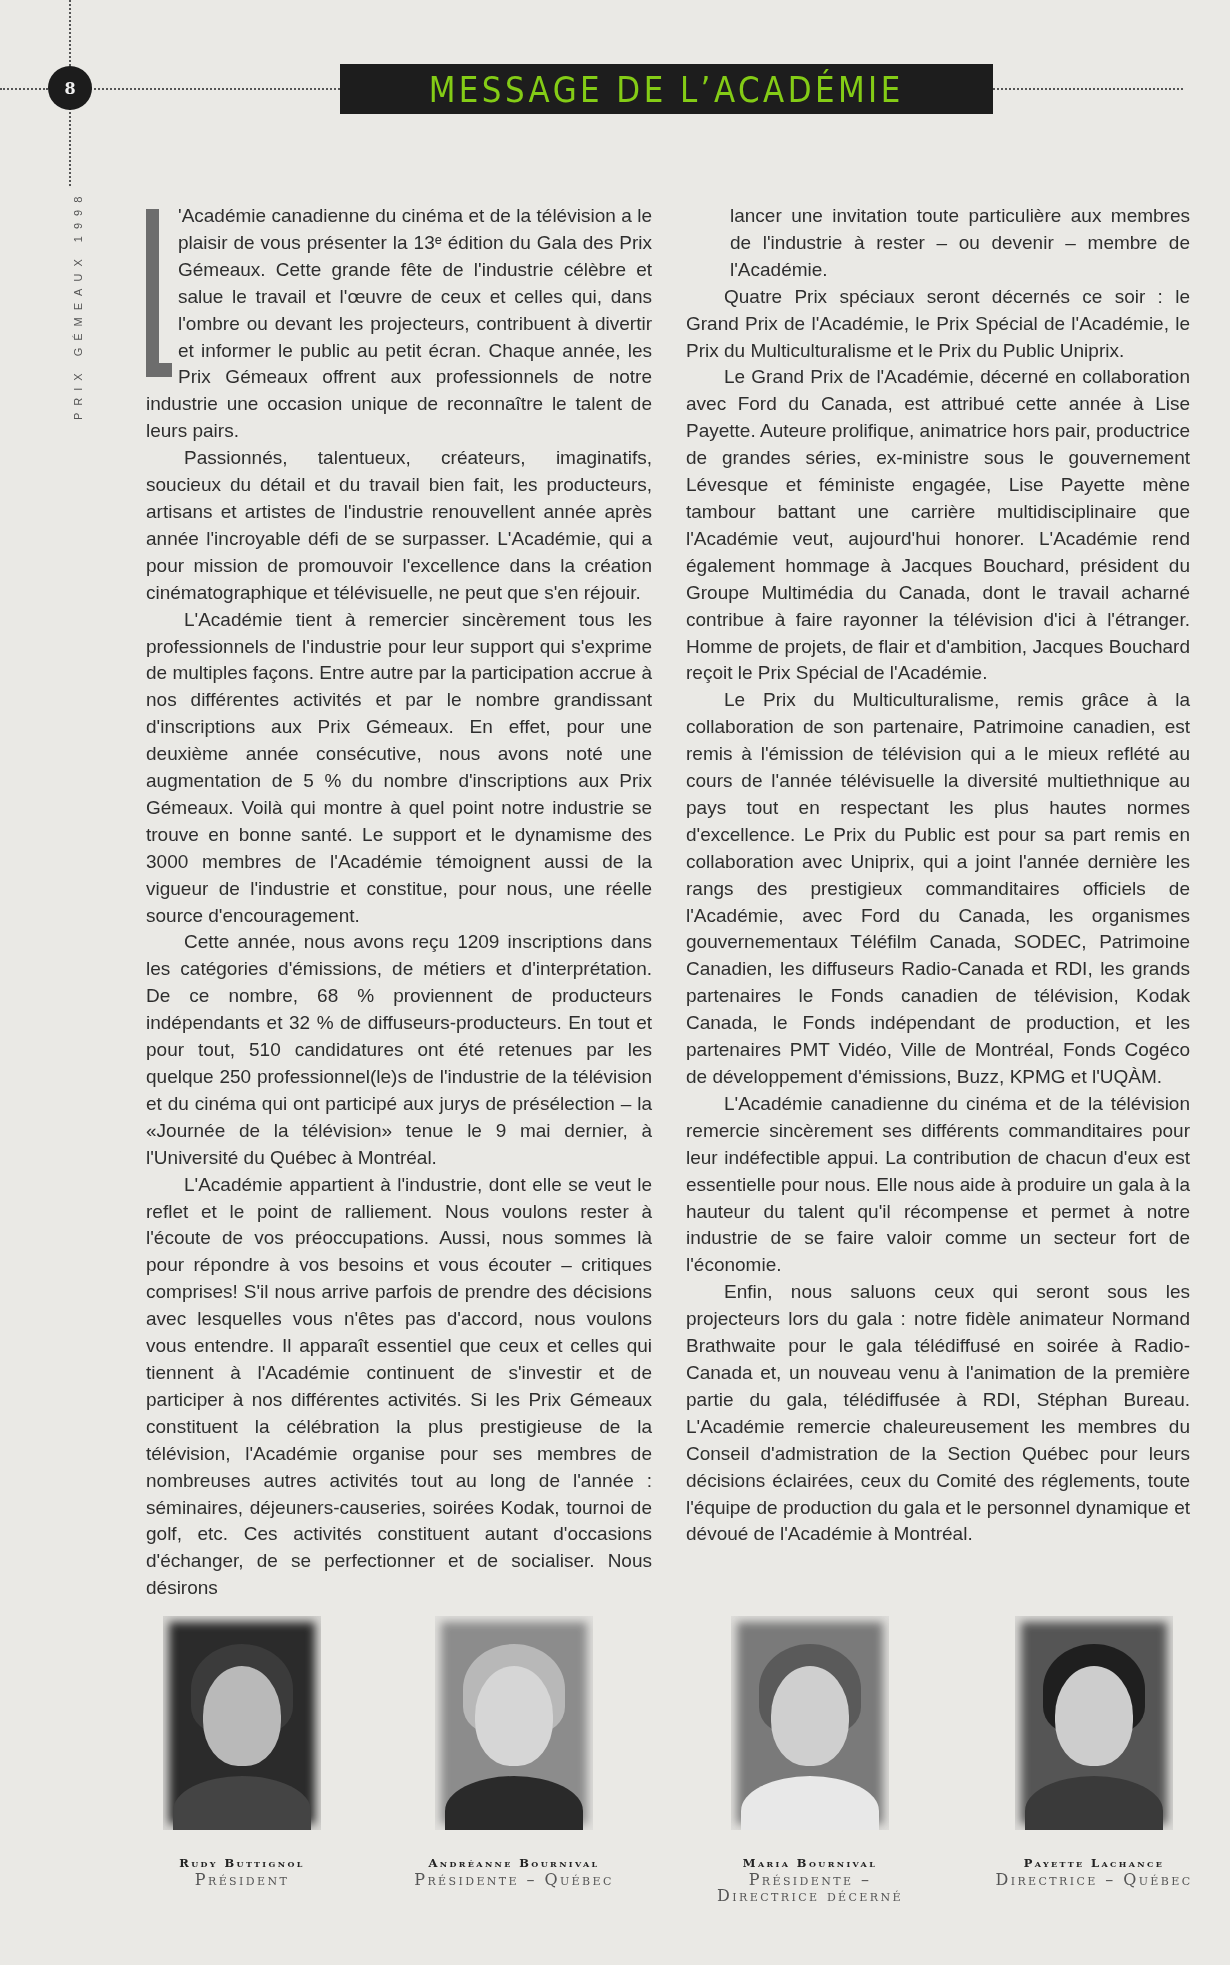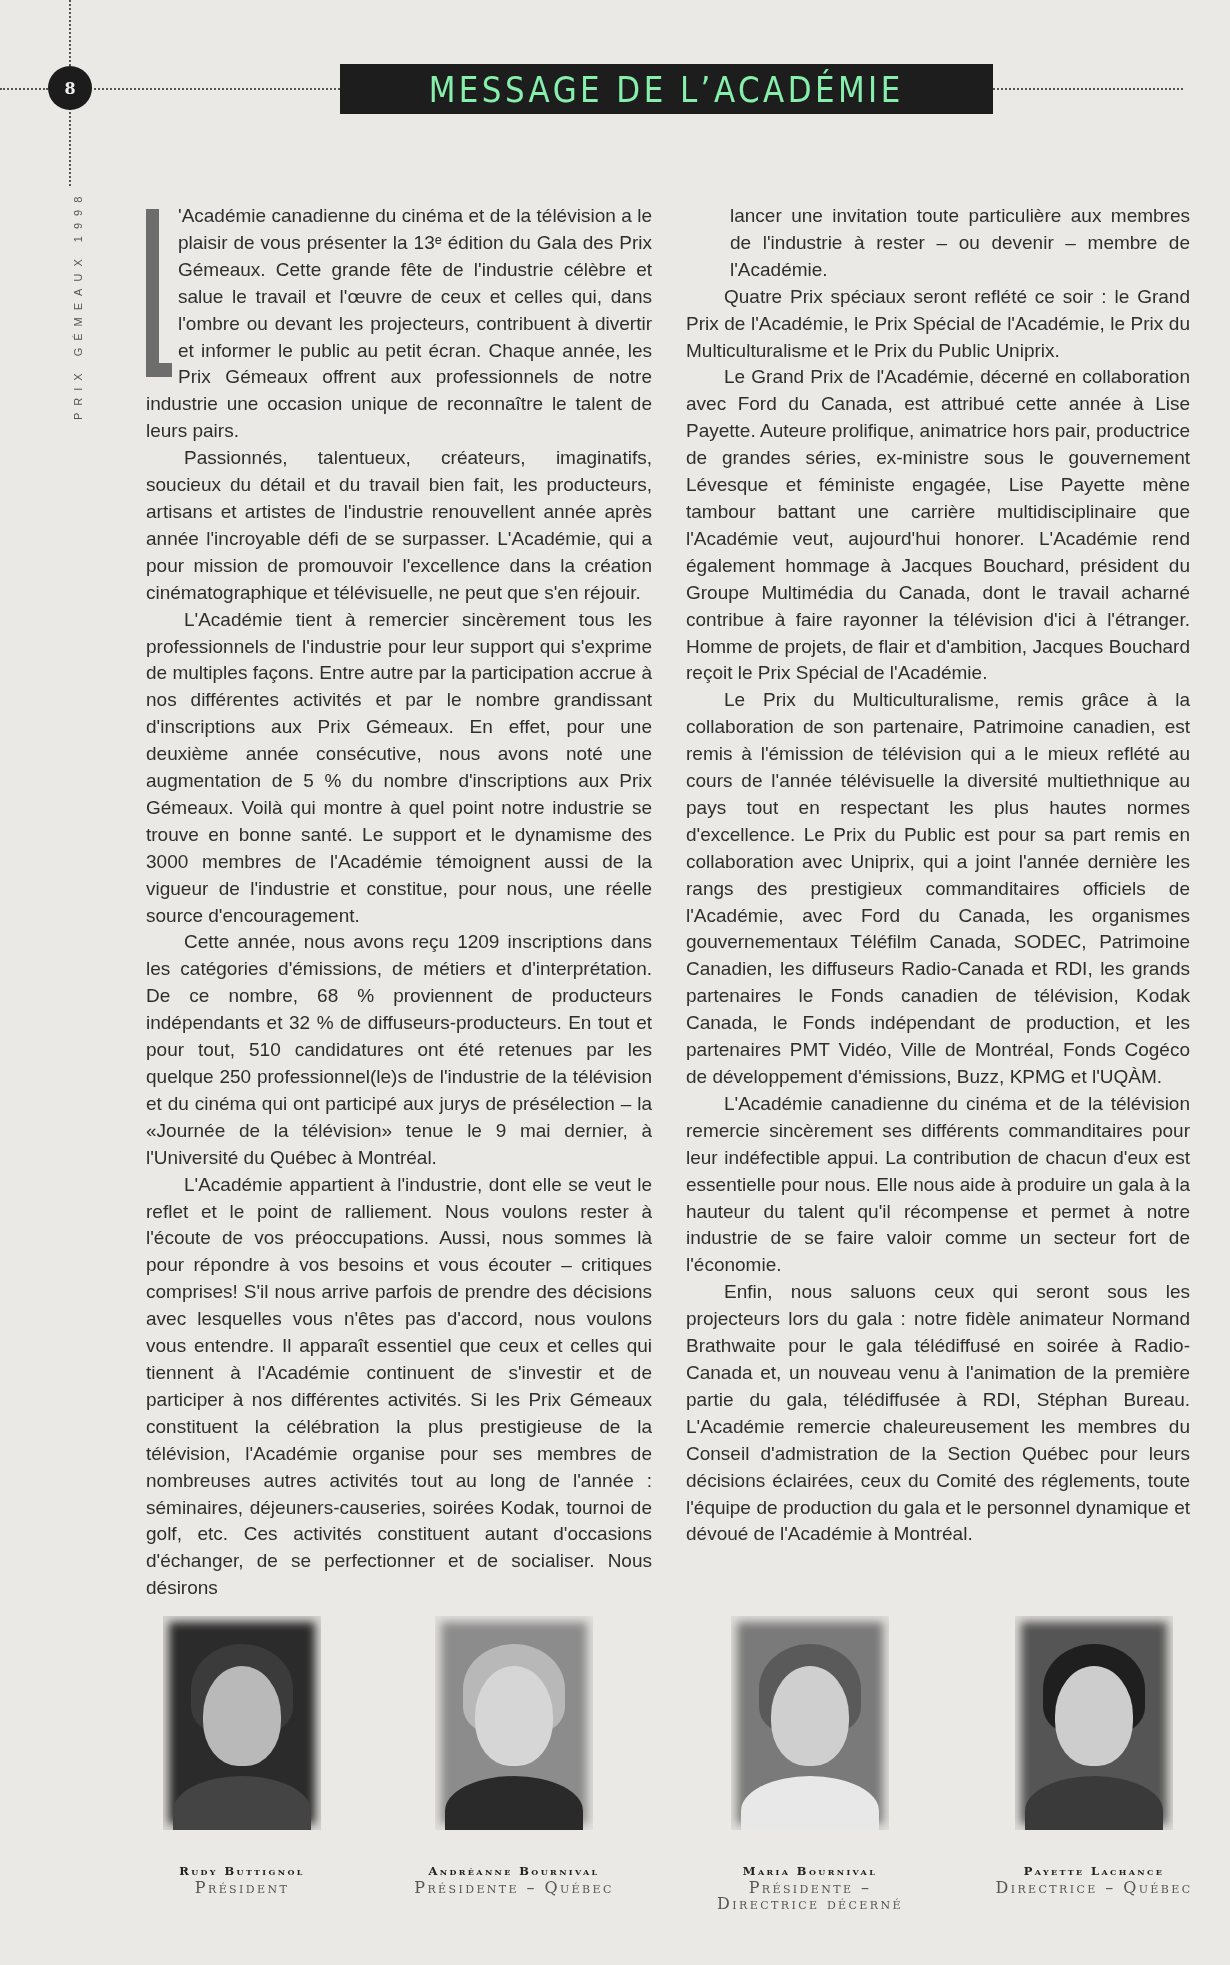--- a/index.html
+++ b/index.html
@@ -26,21 +26,21 @@
     border-top: 2px dotted #555;
   }
   .page-num {
     position: absolute; left: 48px; top: 66px; width: 44px; height: 44px;
     border-radius: 50%; background: #1c1c1c; color: #f0f0f0;
     font-family: "DejaVu Serif", serif; font-weight: bold; font-size: 16px;
     display: flex; align-items: center; justify-content: center;
   }
   .title-box {
     position: absolute; left: 340px; top: 64px; width: 653px; height: 50px;
-    background: #1d1d1d; color: #86efac;
+    background: #1d1d1d; color: #84cc16;
     display: flex; align-items: center; justify-content: center;
     font-family: "DejaVu Sans", sans-serif; font-size: 36px; letter-spacing: 4px;
     transform-origin: center; 
   }
   .title-box span { display: inline-block; transform: scaleX(0.86); white-space: nowrap; }
   .side-text {
     position: absolute; left: 72px; top: 420px;
     transform: rotate(-90deg); transform-origin: left top;
     font-size: 11px; letter-spacing: 7px; color: #555; white-space: nowrap;
   }
@@ -86,21 +86,21 @@
   .p3 .body { background: #e8e8e8; }
   .p4 .photo { background: #555; }
   .p4 .face { background: #cdcdcd; }
   .p4 .body { background: #3a3a3a; }
   .hair { position: absolute; left: 28px; top: 28px; width: 102px; height: 90px; border-radius: 50% 50% 30% 30%; }
   .p1 .hair { background: #3b3b3b; }
   .p2 .hair { background: #b8b8b8; }
   .p3 .hair { background: #5a5a5a; }
   .p4 .hair { background: #1f1f1f; }
   .name {
-    margin-top: 34px; font-family: "DejaVu Serif", serif; font-size: 11.5px;
+    margin-top: 26px; font-family: "DejaVu Serif", serif; font-size: 11.5px;
     letter-spacing: 2.4px; color: #222; font-weight: bold; font-variant: small-caps;
     white-space: nowrap;
   }
   .role {
     font-family: "DejaVu Serif", serif; font-size: 16px; letter-spacing: 2.4px;
     color: #555; font-variant: small-caps; line-height: 16px; margin-top: 2px;
   }
   .role div { white-space: nowrap; }
 </style>
 </head>
@@ -128,21 +128,21 @@
   </div>
   <p class="first-para">'Académie canadienne du cinéma et de la télévision a le plaisir de vous présenter la 13ᵉ édition du Gala des Prix Gémeaux. Cette grande fête de l'industrie célèbre et salue le travail et l'œuvre de ceux et celles qui, dans l'ombre ou devant les projecteurs, contribuent à divertir et informer le public au petit écran. Chaque année, les Prix Gémeaux offrent aux professionnels de notre industrie une occasion unique de reconnaître le talent de leurs pairs.</p>
   <p>Passionnés, talentueux, créateurs, imaginatifs, soucieux du détail et du travail bien fait, les producteurs, artisans et artistes de l'industrie renouvellent année après année l'incroyable défi de se surpasser. L'Académie, qui a pour mission de promouvoir l'excellence dans la création cinématographique et télévisuelle, ne peut que s'en réjouir.</p>
   <p>L'Académie tient à remercier sincèrement tous les professionnels de l'industrie pour leur support qui s'exprime de multiples façons. Entre autre par la participation accrue à nos différentes activités et par le nombre grandissant d'inscriptions aux Prix Gémeaux. En effet, pour une deuxième année consécutive, nous avons noté une augmentation de 5 % du nombre d'inscriptions aux Prix Gémeaux. Voilà qui montre à quel point notre industrie se trouve en bonne santé. Le support et le dynamisme des 3000 membres de l'Académie témoignent aussi de la vigueur de l'industrie et constitue, pour nous, une réelle source d'encouragement.</p>
   <p>Cette année, nous avons reçu 1209 inscriptions dans les catégories d'émissions, de métiers et d'interprétation. De ce nombre, 68 % proviennent de producteurs indépendants et 32 % de diffuseurs-producteurs. En tout et pour tout, 510 candidatures ont été retenues par les quelque 250 professionnel(le)s de l'industrie de la télévision et du cinéma qui ont participé aux jurys de présélection – la «Journée de la télévision» tenue le 9 mai dernier, à l'Université du Québec à Montréal.</p>
   <p>L'Académie appartient à l'industrie, dont elle se veut le reflet et le point de ralliement. Nous voulons rester à l'écoute de vos préoccupations. Aussi, nous sommes là pour répondre à vos besoins et vous écouter – critiques comprises! S'il nous arrive parfois de prendre des décisions avec lesquelles vous n'êtes pas d'accord, nous voulons vous entendre. Il apparaît essentiel que ceux et celles qui tiennent à l'Académie continuent de s'investir et de participer à nos différentes activités. Si les Prix Gémeaux constituent la célébration la plus prestigieuse de la télévision, l'Académie organise pour ses membres de nombreuses autres activités tout au long de l'année : séminaires, déjeuners-causeries, soirées Kodak, tournoi de golf, etc. Ces activités constituent autant d'occasions d'échanger, de se perfectionner et de socialiser. Nous désirons</p>
 </div>
 
 <div class="col col-right">
   <p class="noindent">lancer une invitation toute particulière aux membres de l'industrie à rester – ou devenir – membre de l'Académie.</p>
-  <p>Quatre Prix spéciaux seront reflété ce soir : le Grand Prix de l'Académie, le Prix Spécial de l'Académie, le Prix du Multiculturalisme et le Prix du Public Uniprix.</p>
+  <p>Quatre Prix spéciaux seront décernés ce soir : le Grand Prix de l'Académie, le Prix Spécial de l'Académie, le Prix du Multiculturalisme et le Prix du Public Uniprix.</p>
   <p>Le Grand Prix de l'Académie, décerné en collaboration avec Ford du Canada, est attribué cette année à Lise Payette. Auteure prolifique, animatrice hors pair, productrice de grandes séries, ex-ministre sous le gouvernement Lévesque et féministe engagée, Lise Payette mène tambour battant une carrière multidisciplinaire que l'Académie veut, aujourd'hui honorer. L'Académie rend également hommage à Jacques Bouchard, président du Groupe Multimédia du Canada, dont le travail acharné contribue à faire rayonner la télévision d'ici à l'étranger. Homme de projets, de flair et d'ambition, Jacques Bouchard reçoit le Prix Spécial de l'Académie.</p>
   <p>Le Prix du Multiculturalisme, remis grâce à la collaboration de son partenaire, Patrimoine canadien, est remis à l'émission de télévision qui a le mieux reflété au cours de l'année télévisuelle la diversité multiethnique au pays tout en respectant les plus hautes normes d'excellence. Le Prix du Public est pour sa part remis en collaboration avec Uniprix, qui a joint l'année dernière les rangs des prestigieux commanditaires officiels de l'Académie, avec Ford du Canada, les organismes gouvernementaux Téléfilm Canada, SODEC, Patrimoine Canadien, les diffuseurs Radio-Canada et RDI, les grands partenaires le Fonds canadien de télévision, Kodak Canada, le Fonds indépendant de production, et les partenaires PMT Vidéo, Ville de Montréal, Fonds Cogéco de développement d'émissions, Buzz, KPMG et l'UQÀM.</p>
   <p>L'Académie canadienne du cinéma et de la télévision remercie sincèrement ses différents commanditaires pour leur indéfectible appui. La contribution de chacun d'eux est essentielle pour nous. Elle nous aide à produire un gala à la hauteur du talent qu'il récompense et permet à notre industrie de se faire valoir comme un secteur fort de l'économie.</p>
   <p>Enfin, nous saluons ceux qui seront sous les projecteurs lors du gala : notre fidèle animateur Normand Brathwaite pour le gala télédiffusé en soirée à Radio-Canada et, un nouveau venu à l'animation de la première partie du gala, télédiffusée à RDI, Stéphan Bureau. L'Académie remercie chaleureusement les membres du Conseil d'admistration de la Section Québec pour leurs décisions éclairées, ceux du Comité des réglements, toute l'équipe de production du gala et le personnel dynamique et dévoué de l'Académie à Montréal.</p>
 </div>
 
 <div class="photos">
   <div class="person p1" style="left:142px;">
     <div class="photo">
       <div class="hair"></div>

